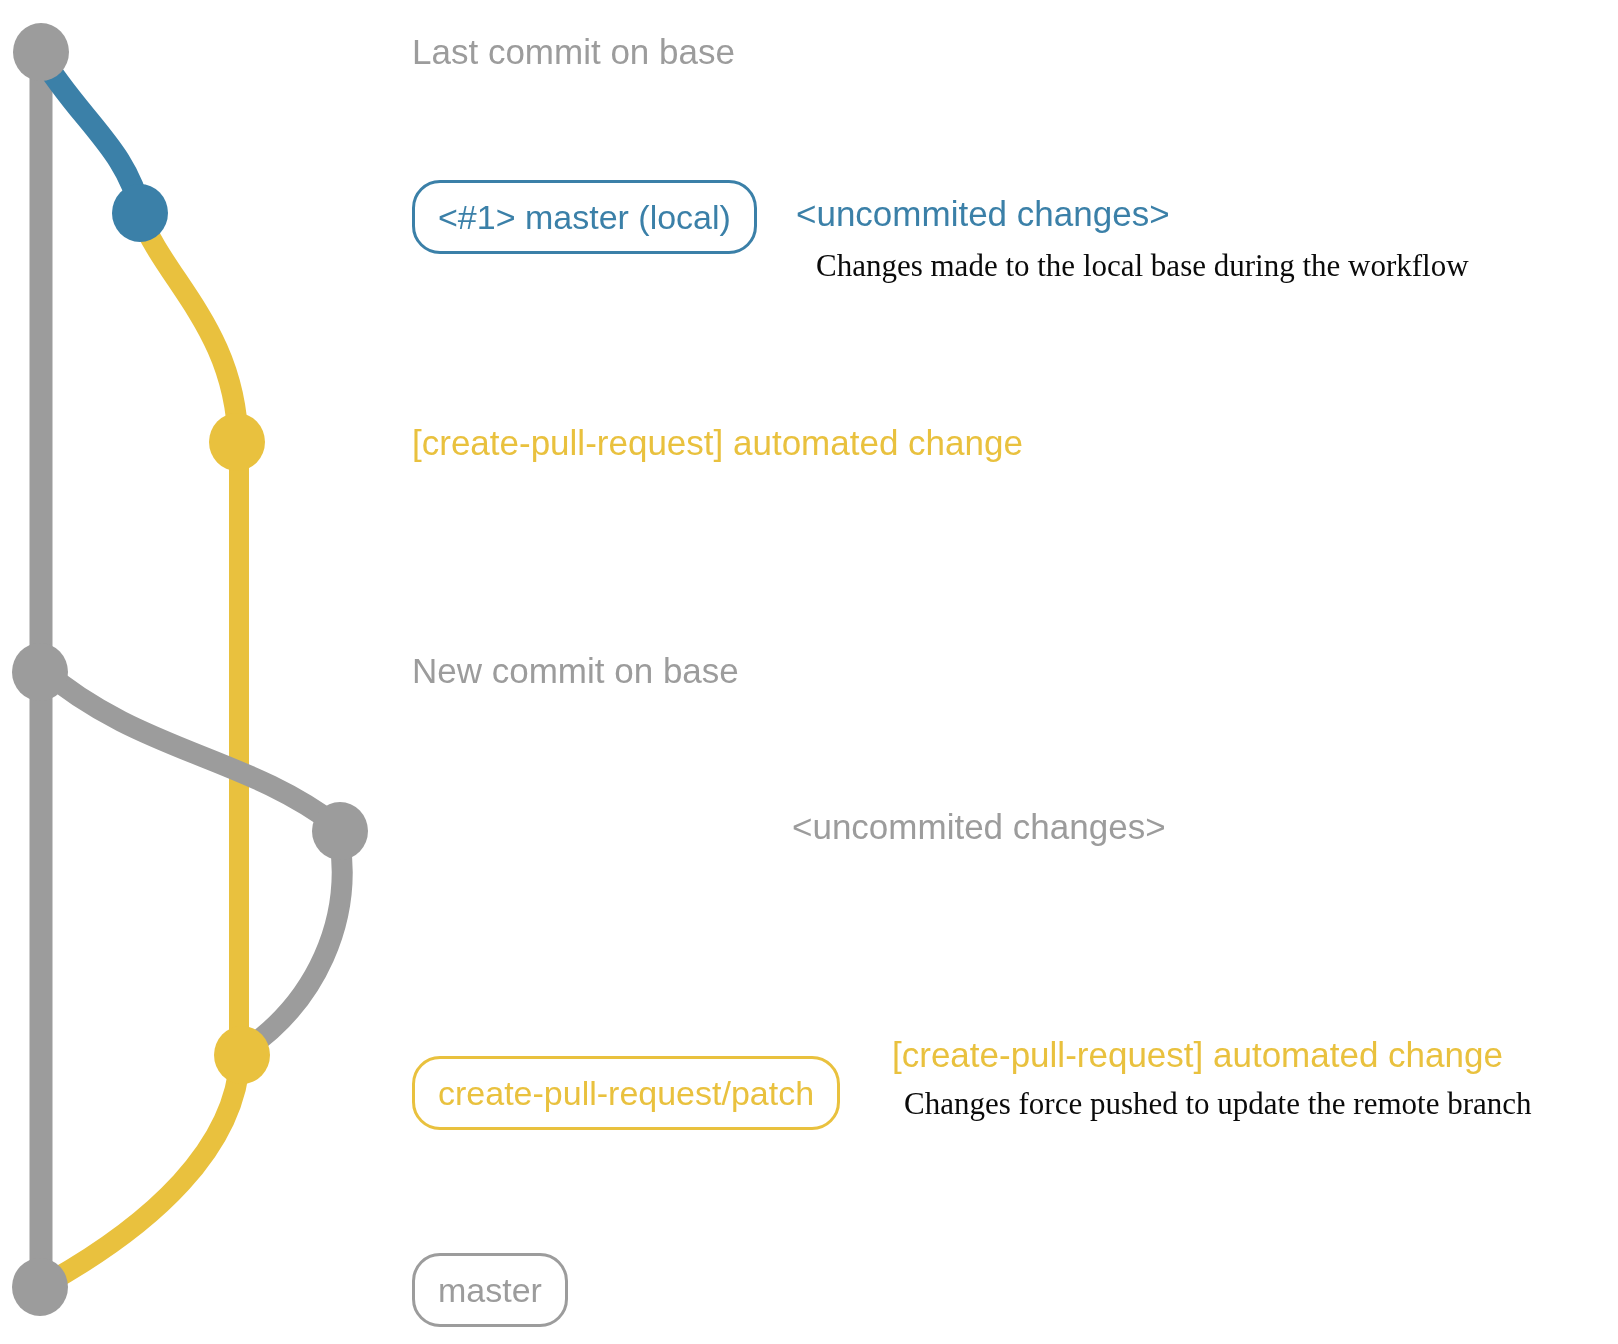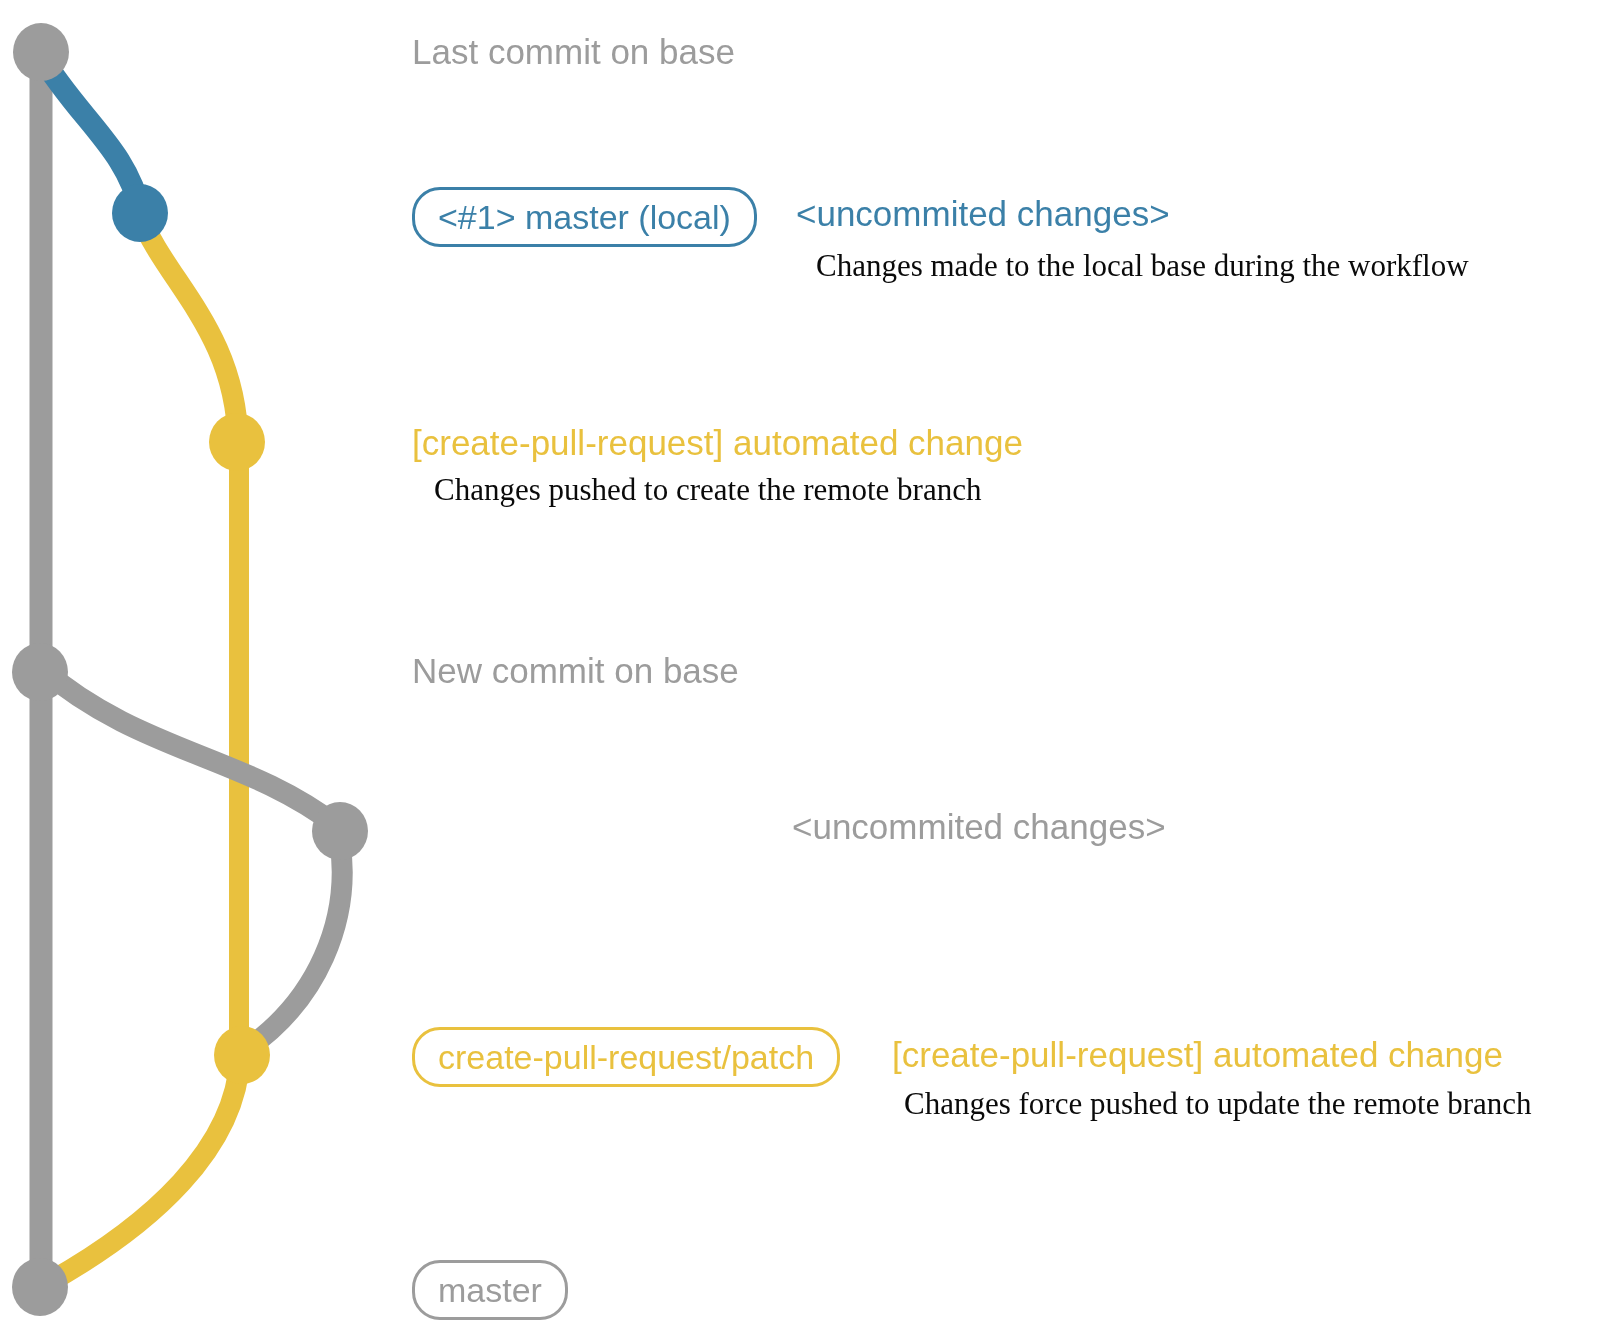--- a/index.html
+++ b/index.html
@@ -19,27 +19,27 @@
   .msg{font-size:35px;}
   .msg.blue{color:var(--blue);}
   .msg.gray{color:var(--gray);}
   .msg.yellow{color:var(--yellow);}
   .caption{
     font-family:"Liberation Serif",serif;
     font-size:31px;color:var(--caption);
   }
   .badge{
     display:inline-flex;align-items:center;justify-content:center;
-    height:60px;padding:0 23px;
+    height:74px;padding:0 23px;
     border-radius:28px;border:3px solid;
     font-size:34px;box-sizing:border-box;background:#fff;
   }
   .badge.blue{border-color:var(--blue);color:var(--blue);}
   .badge.gray{border-color:var(--gray);color:var(--gray);}
-  .badge.yellow{border-color:var(--yellow);color:var(--yellow);}
+  .badge.yellow{border-color:var(--yellow);color:var(--yellow);margin-top:36px;}
 
   .stroke-gray{stroke:var(--gray);}
   .stroke-blue{stroke:var(--blue);}
   .stroke-yellow{stroke:var(--yellow);}
   .fill-gray{fill:var(--gray);}
   .fill-blue{fill:var(--blue);}
   .fill-yellow{fill:var(--yellow);}
   path.branch{fill:none;}
 </style>
 </head>
@@ -72,21 +72,20 @@
     <ellipse class="fill-gray" cx="40" cy="1287" rx="28" ry="29"></ellipse>
   </svg>
 
   <div class="abs ghost-label" style="left:412px;top:52px;">Last commit on base</div>
 
   <div class="abs badge blue" style="left:412px;top:217px;">&lt;#1&gt; master (local)</div>
   <div class="abs msg blue" style="left:796px;top:214px;">&lt;uncommited changes&gt;</div>
   <div class="abs caption" style="left:816px;top:266px;">Changes made to the local base during the workflow</div>
 
   <div class="abs msg yellow" style="left:412px;top:443px;">[create-pull-request] automated change</div>
-  <div class="abs caption" style="left:434px;top:490px;">Changes pushed to create the remote branch</div>
 
   <div class="abs ghost-label" style="left:412px;top:671px;">New commit on base</div>
 
   <div class="abs msg gray" style="left:792px;top:827px;">&lt;uncommited changes&gt;</div>
 
   <div class="abs badge yellow" style="left:412px;top:1057px;">create-pull-request/patch</div>
   <div class="abs msg yellow" style="left:892px;top:1055px;">[create-pull-request] automated change</div>
   <div class="abs caption" style="left:904px;top:1104px;">Changes force pushed to update the remote branch</div>
 
   <div class="abs badge gray" style="left:412px;top:1290px;">master</div>

